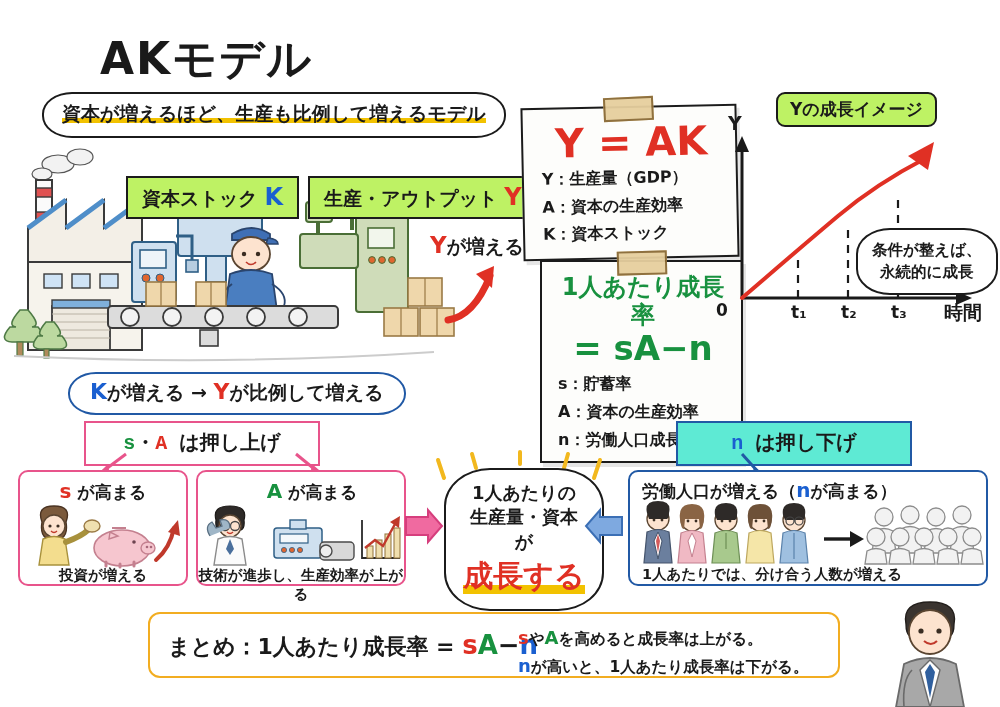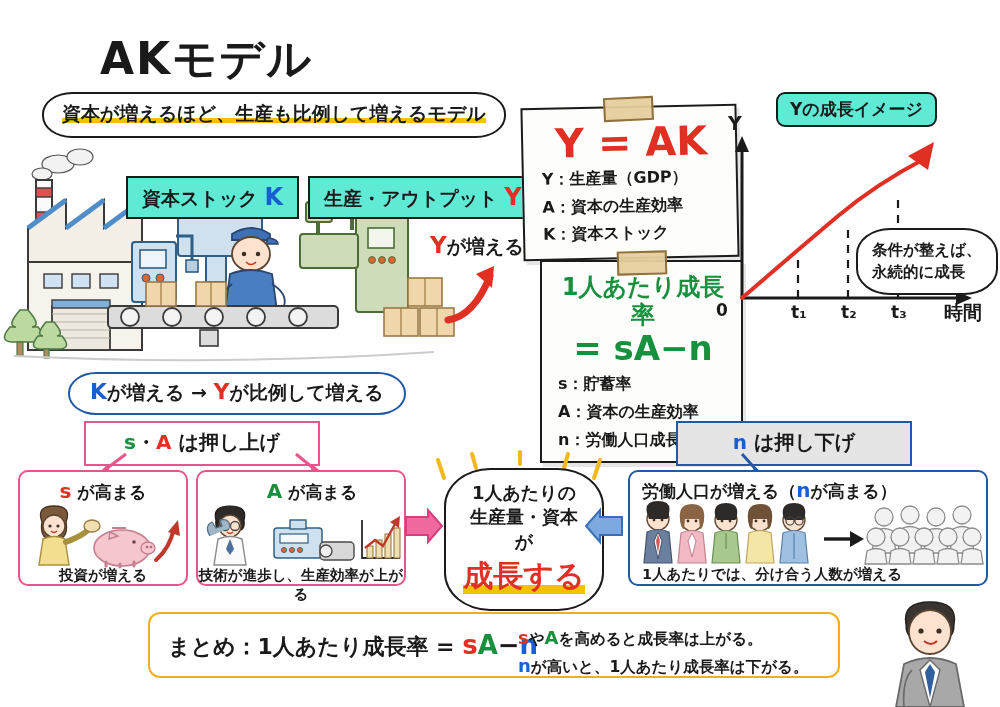--- a/index.html
+++ b/index.html
@@ -20,21 +20,21 @@
   .cloud-box{
     position:relative;border:2.5px solid #1b1b1b;border-radius:26px/20px;
     background:#fff;padding:7px 18px 9px 18px;font-size:19px;font-weight:700;
   }
   .cloud-box::before,.cloud-box::after{content:"";position:absolute;}
   .underline-y{
     background:linear-gradient(transparent 72%, #f2c200 72%, #f2c200 94%, transparent 94%);
   }
 
   .label-box{
-    border:2.5px solid #1b1b1b;background:#5eead4;padding:5px 14px;
+    border:2.5px solid #1b1b1b;background:#bef264;padding:5px 14px;
     font-size:19px;font-weight:700;display:inline-block;
   }
   .kblue{color:#1a5fd0;font-weight:700;}
   .yred{color:#e03024;font-weight:700;}
   .sred{color:#e03024;font-weight:700;}
   .agreen{color:#18913f;font-weight:700;}
   .sgreen{color:#18913f;font-weight:700;}
   .nblue{color:#1a5fd0;font-weight:700;}
 
   
@@ -50,24 +50,24 @@
   .card-line{font-size:16px;font-weight:700;margin-top:5px;line-height:1.42;}
 
   
   .axis-label{font-size:19px;font-weight:700;}
   .tick-label{font-size:17px;font-weight:700;}
 
   
   .pink-box{border:2.5px solid #e8548b;border-radius:10px;background:#fff;}
   .blue-box{border:2.5px solid #2159a5;border-radius:10px;background:#fff;}
   .pink-head{border:2.5px solid #e8548b;background:#fff;}
-  .blue-head{border:2.5px solid #2159a5;background:#e5e5e5;}
+  .blue-head{border:2.5px solid #2159a5;background:#5eead4;}
   .box-title{font-size:17px;font-weight:700;text-align:center;}
   .box-cap{font-size:14.5px;font-weight:700;text-align:center;}
-  .head-txt{font-size:20px;font-weight:700;text-align:center;}
+  .head-txt{font-size:20px;font-weight:700;text-align:center;font-family:Liberation Mono, monospace;}
 
   .center-cloud{
     font-size:18px;font-weight:700;text-align:center;line-height:1.35;
   }
   .grow-red{color:#e03024;font-size:30px;font-weight:700;}
 
   .summary-box{border:2.5px solid #f2ad21;border-radius:12px;background:#fff;}
   .summary-txt{font-size:22px;font-weight:700;}
   .note-txt{font-size:15.5px;font-weight:700;line-height:1.55;}
 
@@ -259,21 +259,21 @@
     <path d="M178 168 L178 70" stroke="#1a1a1a" stroke-width="2.2" fill="none" stroke-dasharray="8 7"></path>
   </svg>
 
   <div class="abs tick-label" style="left:716px;top:300px;">0</div>
   <div class="abs tick-label" style="left:791px;top:302px;">t₁</div>
   <div class="abs tick-label" style="left:841px;top:302px;">t₂</div>
   <div class="abs tick-label" style="left:891px;top:302px;">t₃</div>
   <div class="abs axis-label" style="left:944px;top:300px;">時間</div>
 
   <div class="abs" style="left:856px;top:228px;">
-    <div class="cloud-box" style="border-radius:34px/26px;font-size:15.5px;line-height:1.45;padding:9px 14px;">
+    <div class="cloud-box" style="border-radius:34px/26px;font-size:15.5px;line-height:1.45;padding:9px 14px;text-align:center;">
       <div>条件が整えば、</div>
       <div>永続的に成長</div>
     </div>
   </div>
 
   <div class="abs pink-head" style="left:84px;top:421px;width:232px;padding:6px 0 8px;">
     <div class="head-txt">
       <span class="sgreen">s</span><span>・</span><span class="yred">A</span>
       <span>は押し上げ</span>
     </div>

